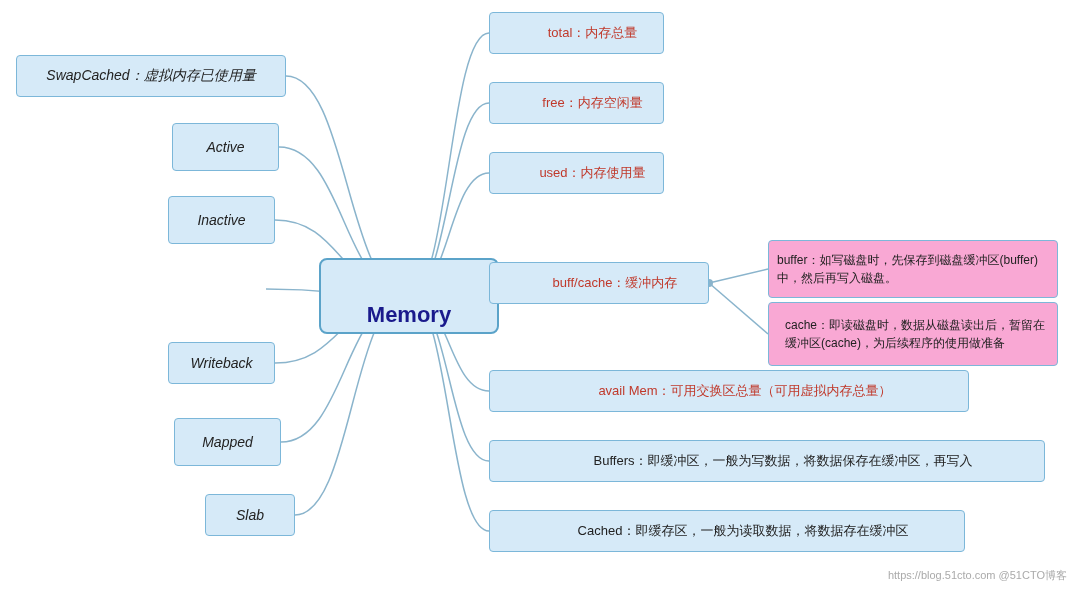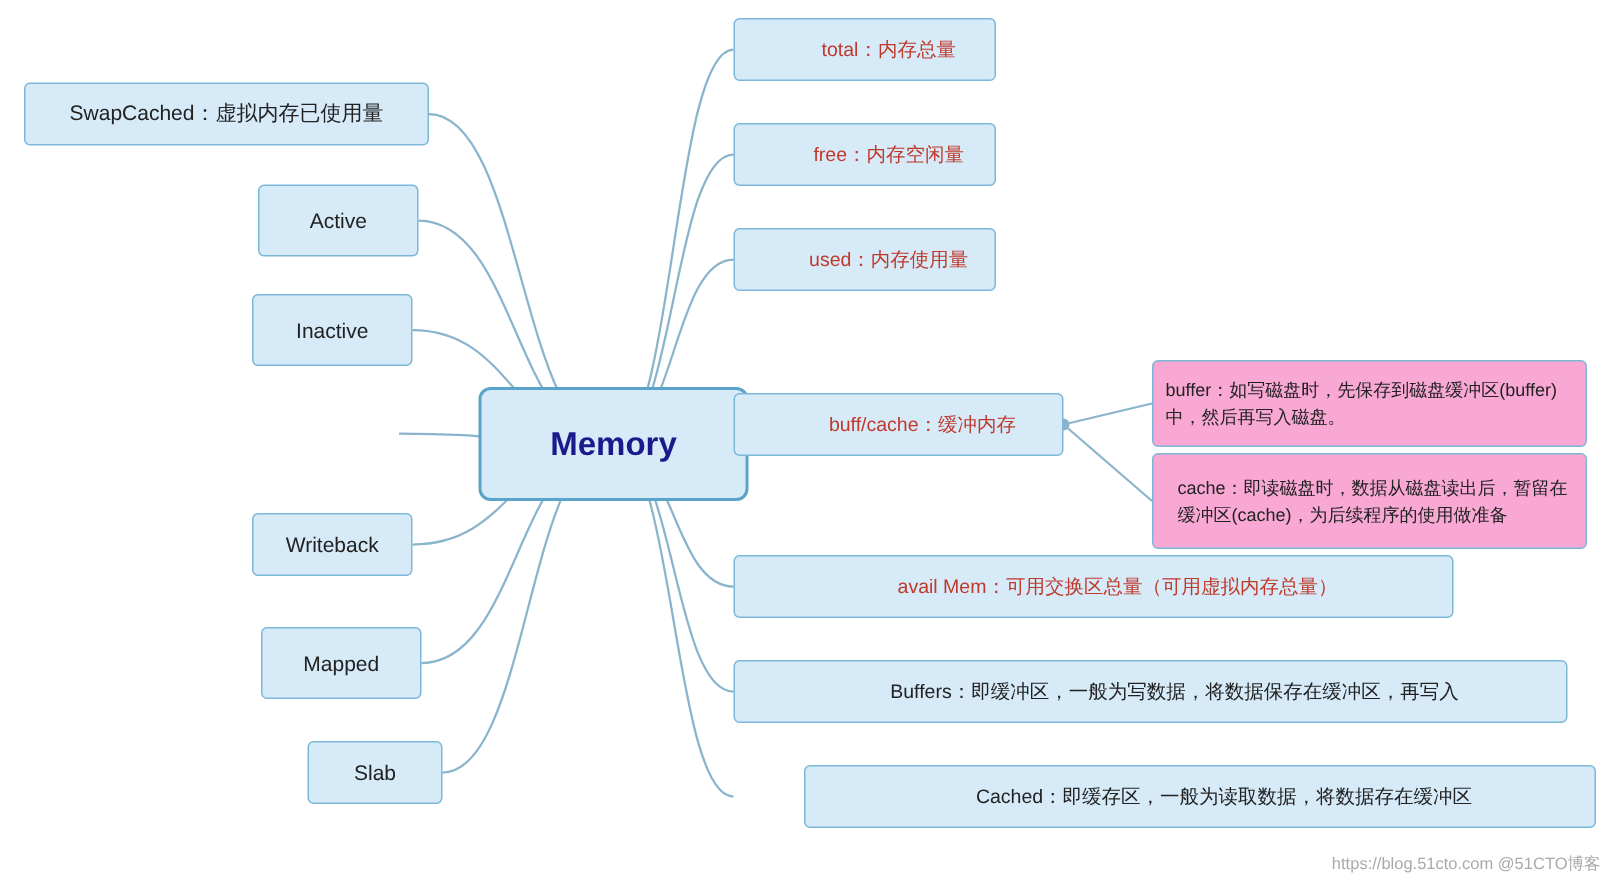--- a/index.html
+++ b/index.html
@@ -36,20 +36,21 @@
       color: #222;
       padding: 4px 8px;
     }
     .node.center {
       background: #d6eaf8;
       border: 2px solid #5ba3c9;
       font-size: 22px;
       font-weight: bold;
       color: #1a1a8c;
       border-radius: 8px;
+      align-items: flex-end;
     }
     .node.right-label {
       color: #c0392b;
       font-size: 13px;
       background: #d6eaf8;
       border: 1.5px solid #7cb7d9;
       padding-left: 40px;
     }
     .node.detail {
       background: #f9a8d4;
@@ -58,20 +59,21 @@
       font-size: 12px;
       text-align: left;
       line-height: 1.5;
       padding: 6px 8px;
     }
     .node.left-label {
       background: #d6eaf8;
       border: 1.5px solid #7cb7d9;
       font-size: 14px;
       color: #222;
+      font-style: italic;
     }
     .watermark {
       position: absolute;
       bottom: 8px;
       right: 10px;
       font-size: 11px;
       color: #aaa;
       margin-left: 47px;
     }
   </style>
@@ -133,21 +135,21 @@
   </div>
   <div class="node right-label" id="node-buffcache" style="left:489px; top:262px; width:220px; height:42px;">
     <span>buff/cache：缓冲内存</span>
   </div>
   <div class="node right-label" id="node-availmem" style="left:489px; top:370px; width:480px; height:42px; font-size:13px;">
     <span>avail Mem：可用交换区总量（可用虚拟内存总量）</span>
   </div>
   <div class="node right-label" id="node-buffers" style="left:489px; top:440px; width:556px; height:42px; font-size:13px; color:#222;">
     <span>Buffers：即缓冲区，一般为写数据，将数据保存在缓冲区，再写入</span>
   </div>
-  <div class="node right-label" id="node-cached" style="left:489px; top:510px; width:528px; height:42px; font-size:13px; color:#222;margin-left:47px;">
+  <div class="node right-label" id="node-cached" style="left:489px; top:510px; width:476px; height:42px; font-size:13px; color:#222;">
     <span>Cached：即缓存区，一般为读取数据，将数据存在缓冲区</span>
   </div>
 
   <div class="node detail" id="node-buffer-detail" style="left:768px; top:240px; width:290px; height:58px;">
     <span>buffer：如写磁盘时，先保存到磁盘缓冲区(buffer)中，然后再写入磁盘。</span>
   </div>
   <div class="node detail" id="node-cache-detail" style="left:768px; top:302px; width:290px; height:64px;padding-left:16px;">
     <span>cache：即读磁盘时，数据从磁盘读出后，暂留在缓冲区(cache)，为后续程序的使用做准备</span>
   </div>
 

